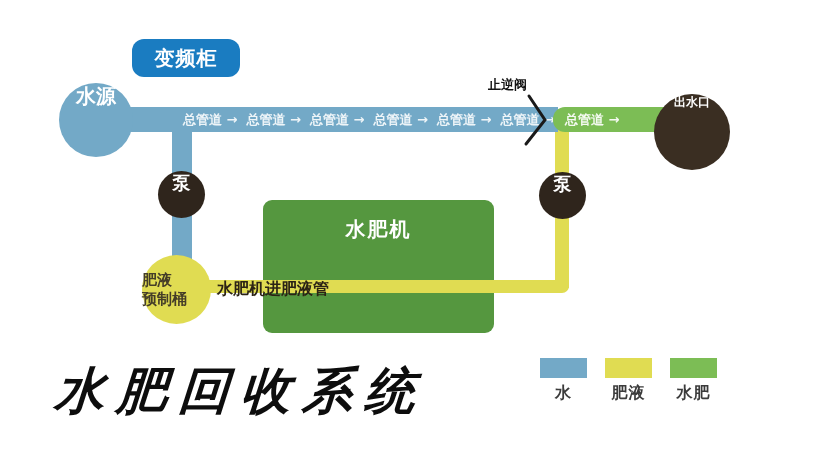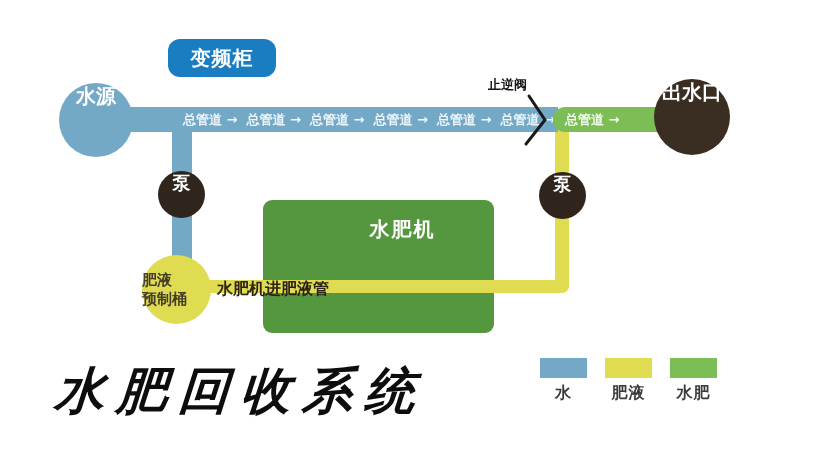--- a/index.html
+++ b/index.html
@@ -5,29 +5,29 @@
   html,body{margin:0;padding:0;background:#fff;}
   #canvas{
     position:relative;width:839px;height:456px;background:#ffffff;overflow:hidden;
     font-family:"DejaVu Sans","Liberation Sans",sans-serif;
   }
   .abs{position:absolute;}
   
   .cabinet{
     left:132px;top:39px;width:108px;height:38px;border-radius:12px;
     display:flex;align-items:center;justify-content:center;
-    color:#fff;font-size:20px;font-weight:bold;letter-spacing:1px;margin-left:36px;
+    color:#fff;font-size:20px;font-weight:bold;letter-spacing:1px;
   }
   
   .circle{
     border-radius:50%;display:flex;align-items:flex-start;justify-content:center;
     color:#fff;font-weight:bold;text-align:center;
   }
   .water-source{left:59px;top:83px;width:74px;height:74px;font-size:20px;}
-  .outlet{left:654px;top:79px;width:76px;height:76px;font-size:20px;}
+  .outlet{left:654px;top:94px;width:76px;height:76px;font-size:12px;}
   .pump{width:47px;height:47px;font-size:18px;}
   .pump-left{left:158px;top:171px;}
   .pump-right{left:539px;top:172px;}
   .barrel{
     left:142px;top:255px;width:69px;height:69px;font-size:15px;line-height:1.25;
     color:#453e28;flex-direction:column;
   }
   
   .pipe{position:absolute;}
   .pipe-main-blue{left:94px;top:107px;width:464px;height:25px;}
@@ -41,21 +41,21 @@
     display:flex;align-items:center;justify-content:space-between;
   }
   .seg-label{color:rgba(255,255,255,0.88);font-size:13px;font-weight:bold;white-space:nowrap;}
   .green-seg-label{color:rgba(255,255,255,0.92);font-size:13px;font-weight:bold;padding-left:12px;white-space:nowrap;}
   
   .machine{
     left:263px;top:200px;width:231px;height:133px;border-radius:9px;
   }
   .machine-label{
     left:263px;top:216px;width:231px;text-align:center;
-    color:#fff;font-size:20px;font-weight:bold;letter-spacing:2px;padding-left:24px;
+    color:#fff;font-size:20px;font-weight:bold;letter-spacing:2px;
   }
   .feed-label{
     left:217px;top:279px;font-size:16px;font-weight:bold;color:#2b2315;white-space:nowrap;
   }
   
   .valve-svg{left:515px;top:90px;width:40px;height:60px;}
   .valve-label{left:488px;top:76px;font-size:13px;font-weight:bold;color:#141414;white-space:nowrap;}
   
   .legend{left:540px;top:358px;display:flex;gap:18px;}
   .legend-item{display:flex;flex-direction:column;align-items:center;}

